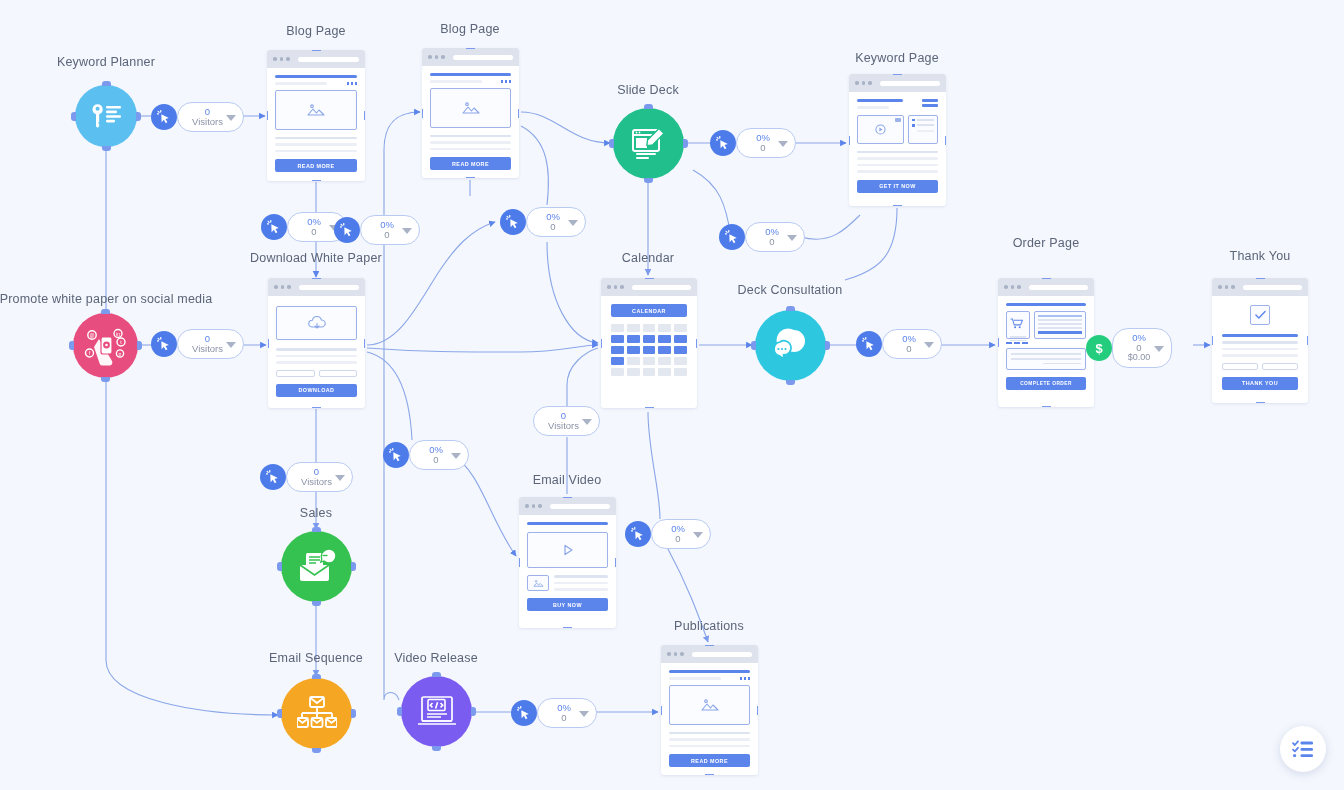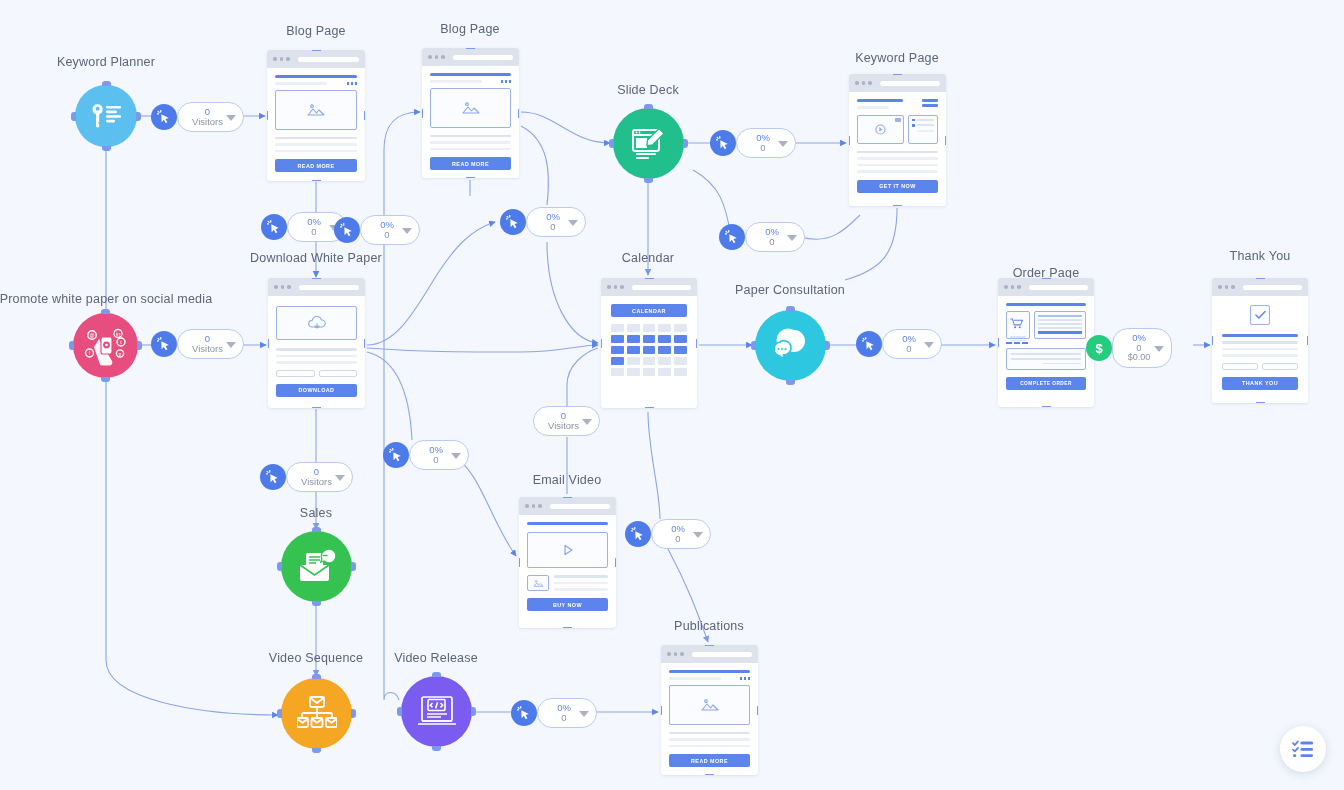--- a/index.html
+++ b/index.html
@@ -196,26 +196,26 @@
   </svg>
 
   <div class="node-label" style="left:106px;top:55px">Keyword Planner</div>
   <div class="node-label" style="left:316px;top:24px">Blog Page</div>
   <div class="node-label" style="left:470px;top:22px">Blog Page</div>
   <div class="node-label" style="left:648px;top:83px">Slide Deck</div>
   <div class="node-label" style="left:897px;top:51px">Keyword Page</div>
   <div class="node-label" style="left:106px;top:292px">Promote white paper on social media</div>
   <div class="node-label" style="left:316px;top:251px">Download White Paper</div>
   <div class="node-label" style="left:648px;top:251px">Calendar</div>
-  <div class="node-label" style="left:790px;top:283px">Paper Consultation</div>
-  <div class="node-label" style="left:1046px;top:266px">Order Page</div>
+  <div class="node-label" style="left:790px;top:283px">Deck Consultation</div>
+  <div class="node-label" style="left:1046px;top:236px">Order Page</div>
   <div class="node-label" style="left:1260px;top:249px">Thank You</div>
   <div class="node-label" style="left:316px;top:506px">Sales</div>
   <div class="node-label" style="left:567px;top:473px">Email Video</div>
-  <div class="node-label" style="left:316px;top:651px">Video Sequence</div>
+  <div class="node-label" style="left:316px;top:651px">Email Sequence</div>
   <div class="node-label" style="left:436px;top:651px">Video Release</div>
   <div class="node-label" style="left:709px;top:619px">Publications</div>
 
   <div class="circle" style="left:75px;top:85px;width:62px;height:62px;background:#5bc0f0">
     <span class="nub l"></span>
     <span class="nub r"></span>
     <span class="nub t"></span>
     <span class="nub b"></span>
     <svg width="36" height="30" viewBox="0 0 36 30">
       <path fill="#fff" d="M9.6 3.2a5.2 5.2 0 0 0-1.6 10.1V25a1 1 0 0 0 .4.8l1.2.9 1.2-.9a1 1 0 0 0 .4-.8v-2l-1.2-1 1.2-1V13.3A5.2 5.2 0 0 0 9.6 3.2zm0 2.6a2 2 0 1 1 0 4 2 2 0 0 1 0-4z"></path>

